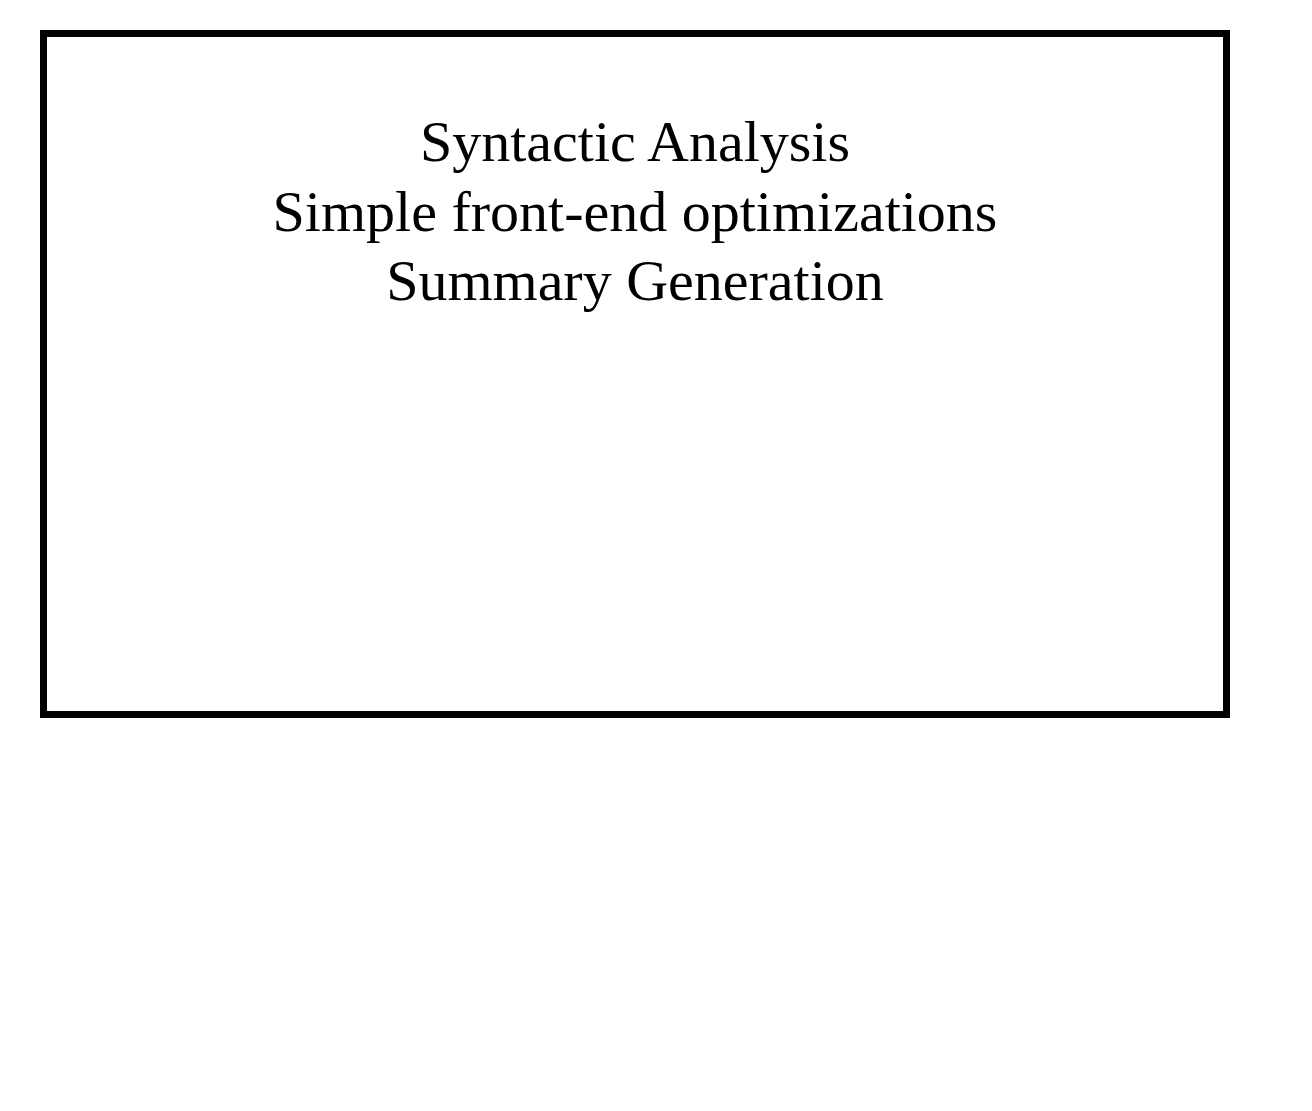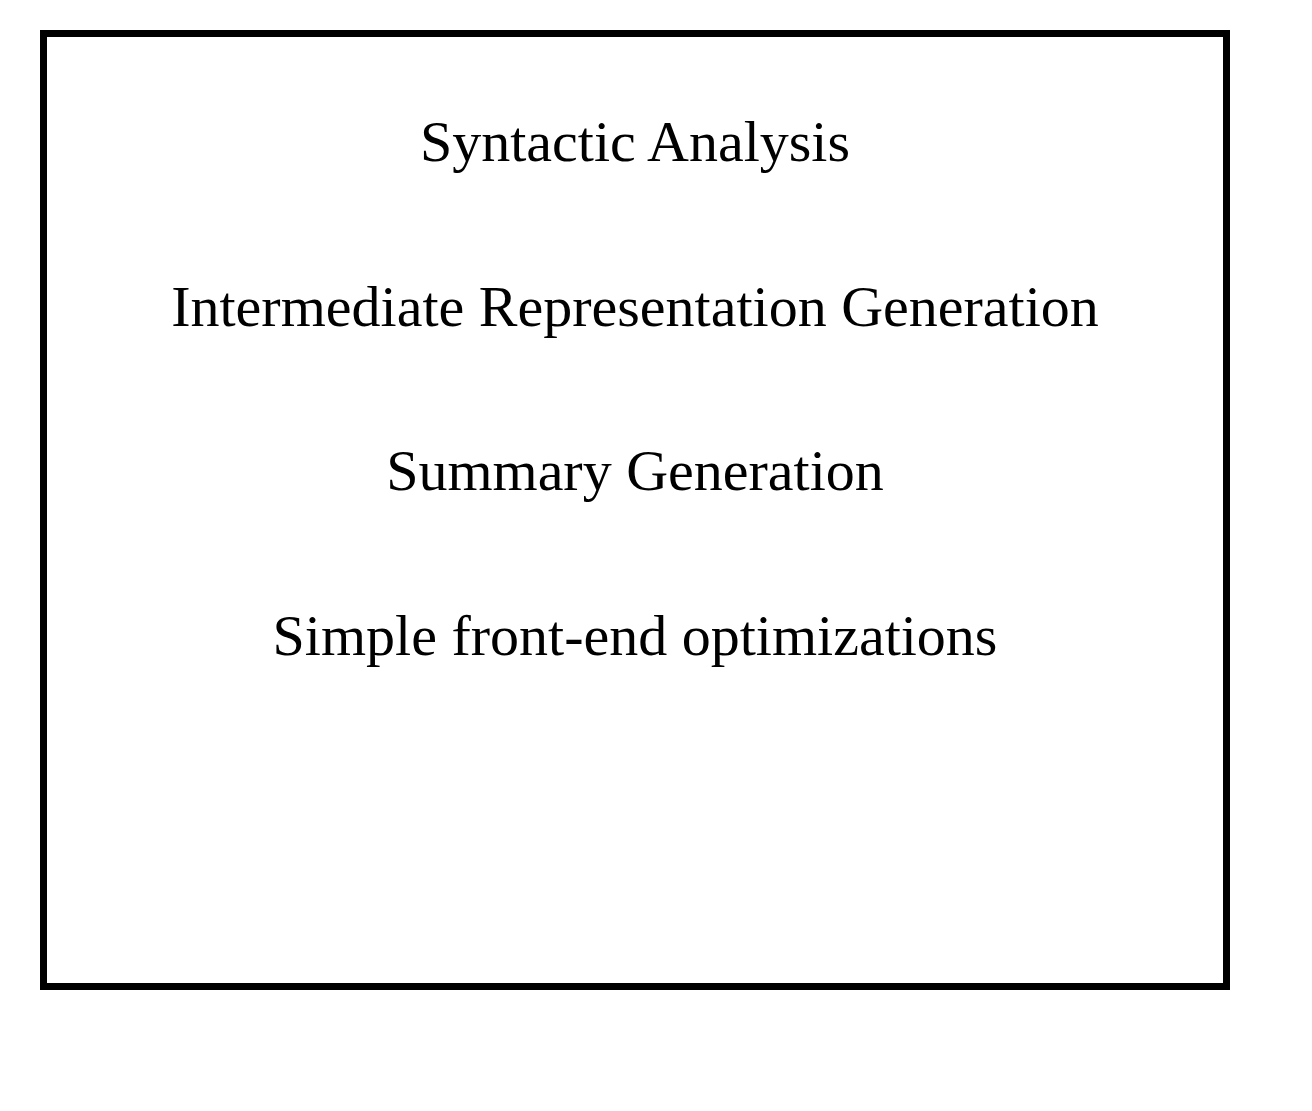--- a/index.html
+++ b/index.html
@@ -9,37 +9,35 @@
       font-family: "Times New Roman", Times, serif;
       width: 1312px;
       height: 1111px;
       position: relative;
     }
     .box {
       position: absolute;
       left: 40px;
       top: 30px;
       width: 1190px;
-      height: 960px;
+      height: 688px;
       border: 7px solid #000000;
       box-sizing: border-box;
       display: flex;
       flex-direction: column;
       align-items: center;
       padding-top: 70px;
-      gap: 95px;
     }
     .item {
       font-size: 58px;
       color: #000000;
       text-align: center;
       line-height: 1.2;
     }
   </style>
 </head>
 <body>
 
 <div class="box">
   <div class="item">Syntactic Analysis</div>
-  <div class="item">Intermediate Representation Generation</div>
+  <div class="item">Simple front-end optimizations</div>
   <div class="item">Summary Generation</div>
-  <div class="item">Simple front-end optimizations</div>
 </div>
 
 </body></html>

